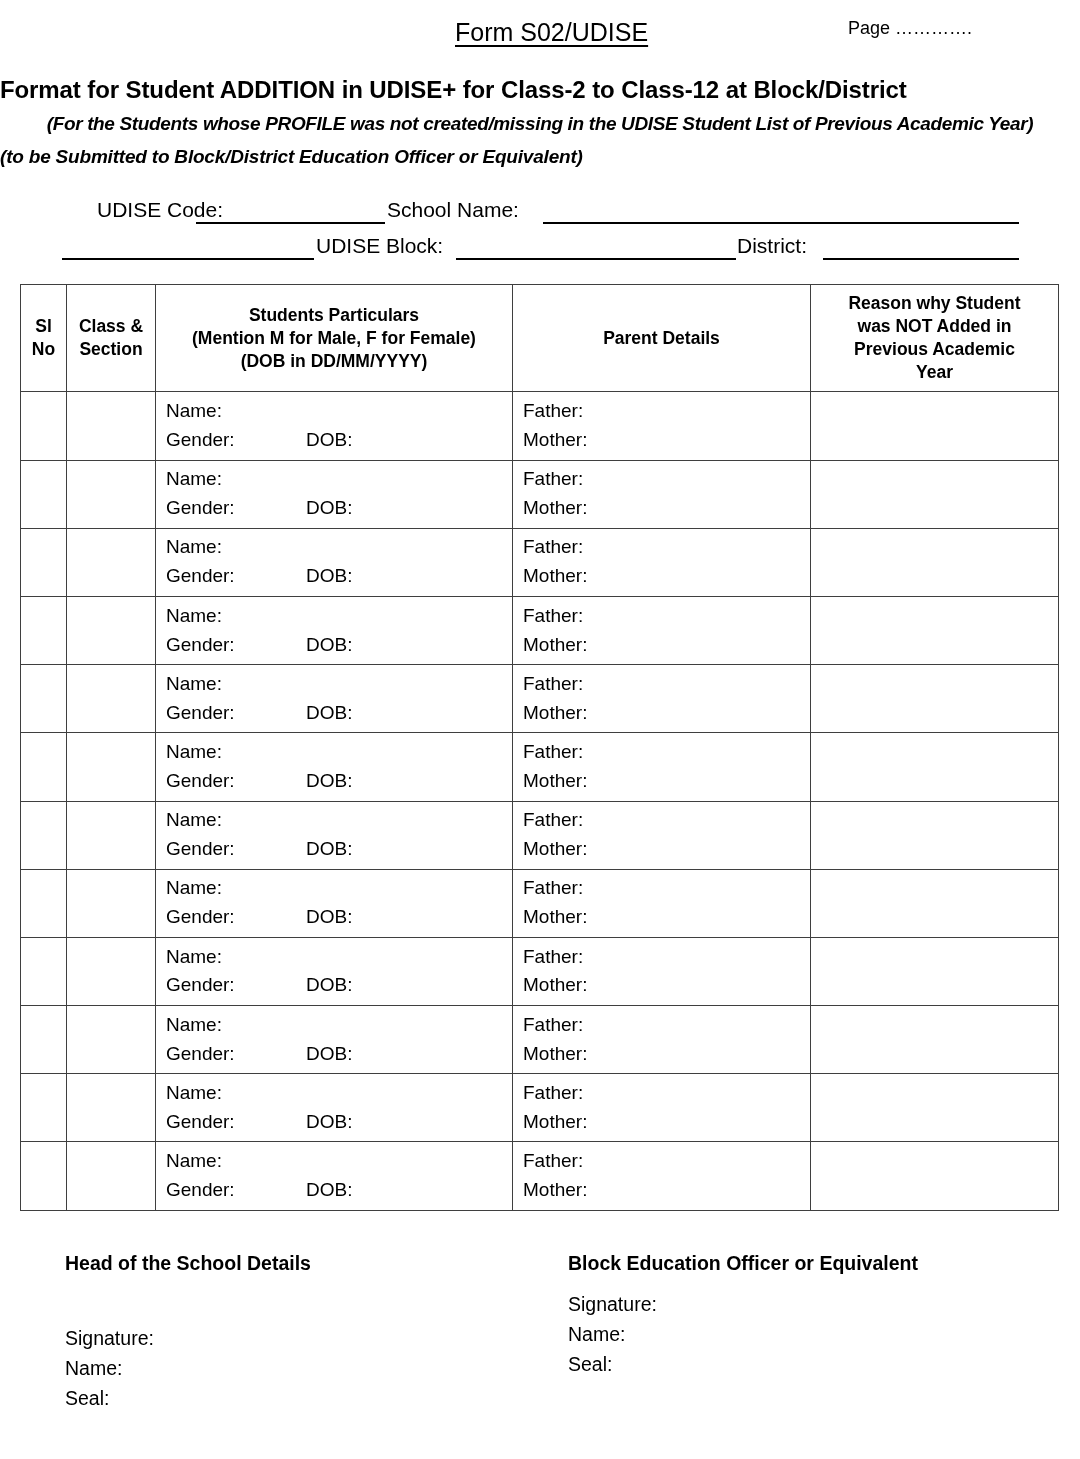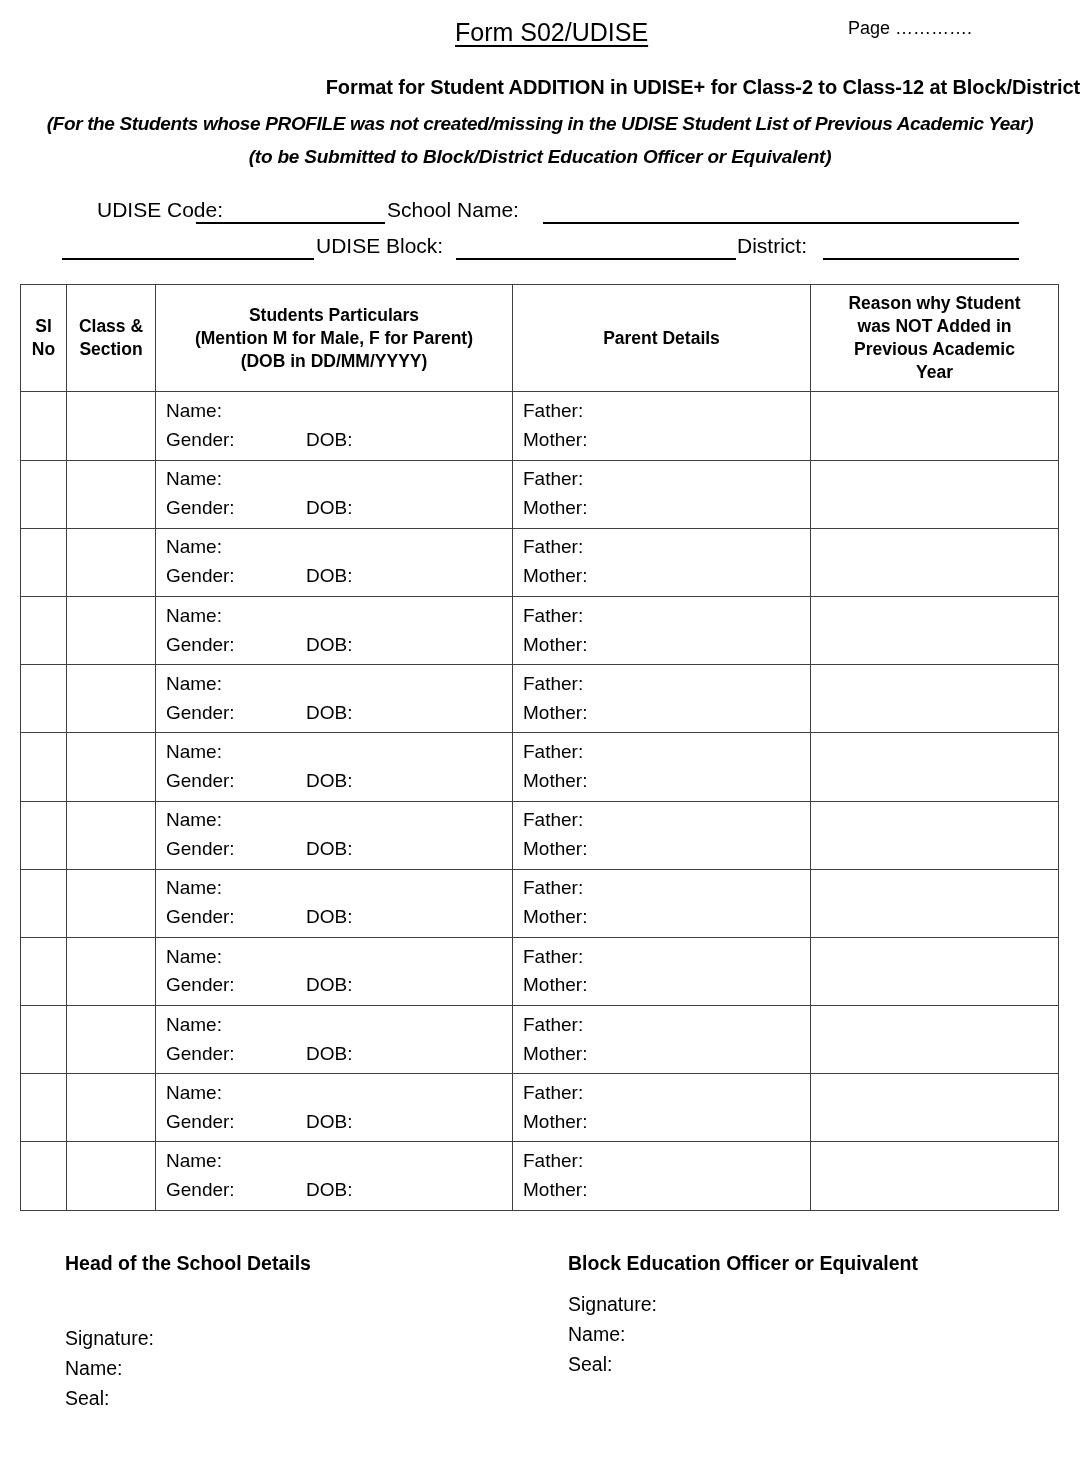--- a/index.html
+++ b/index.html
@@ -46,42 +46,41 @@
     top: 0;
     font-size: 18px;
     white-space: nowrap;
   }
 
   .title-main {
     position: absolute;
     top: 76px;
     left: 0;
     width: 1080px;
-    text-align: right;
-    font-size: 20px;
+    text-align: left;
+    font-size: 24px;
     font-weight: bold;
     letter-spacing: -0.1px;
   }
   .title-sub1 {
     position: absolute;
     top: 113px;
     left: 0;
     width: 1080px;
     text-align: center;
     font-size: 19px;
     font-weight: bold;
     font-style: italic;
     letter-spacing: -0.35px;
   }
   .title-sub2 {
     position: absolute;
     top: 146px;
     left: 0;
     width: 1080px;
-    text-align: center;
     font-size: 19px;
     font-weight: bold;
     font-style: italic;
     letter-spacing: -0.2px;
   }
 
   
   .fields {
     position: absolute;
     top: 198px;
@@ -237,21 +236,21 @@
         <th>
           <div>Sl</div>
           <div>No</div>
         </th>
         <th>
           <div>Class &amp;</div>
           <div>Section</div>
         </th>
         <th>
           <div>Students Particulars</div>
-          <div>(Mention M for Male, F for Parent)</div>
+          <div>(Mention M for Male, F for Female)</div>
           <div>(DOB in DD/MM/YYYY)</div>
         </th>
         <th>
           <div>Parent Details</div>
         </th>
         <th>
           <div>Reason why Student</div>
           <div>was NOT Added in</div>
           <div>Previous Academic</div>
           <div>Year</div>

